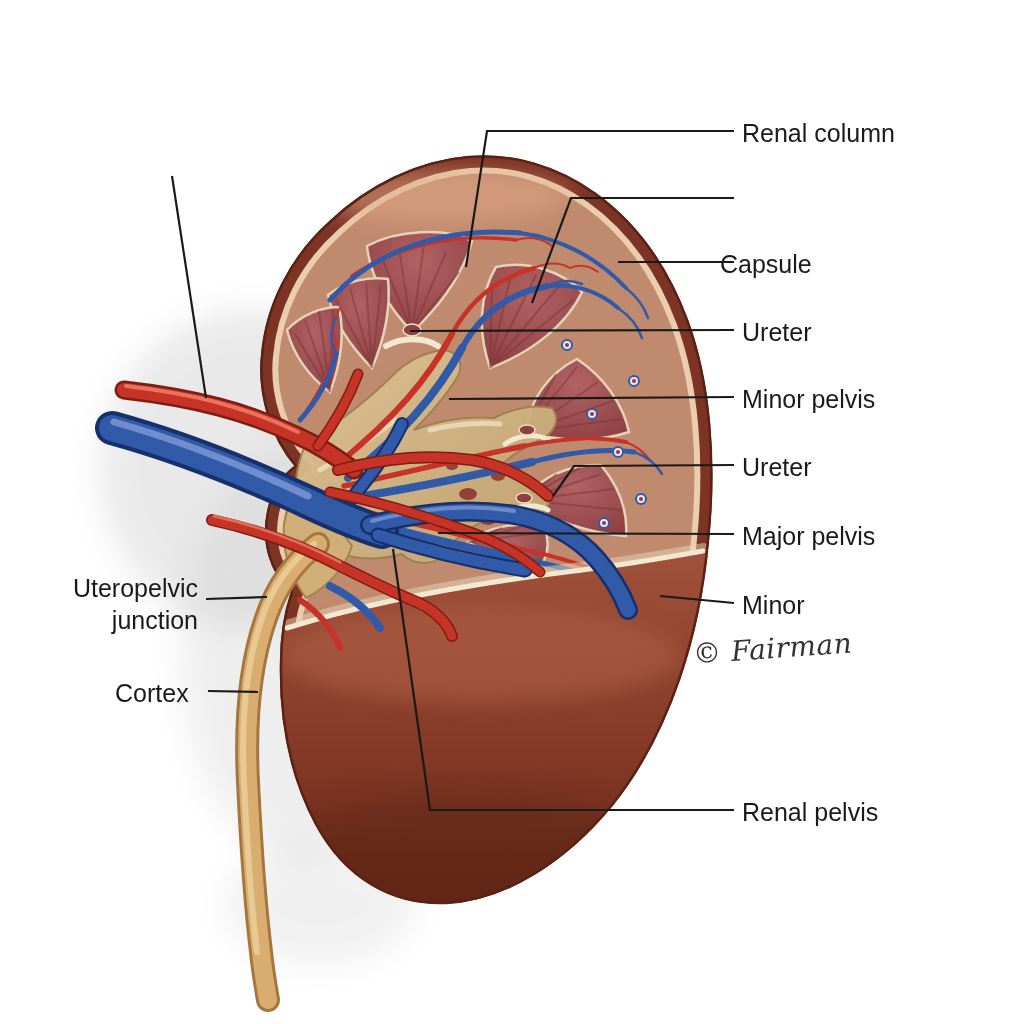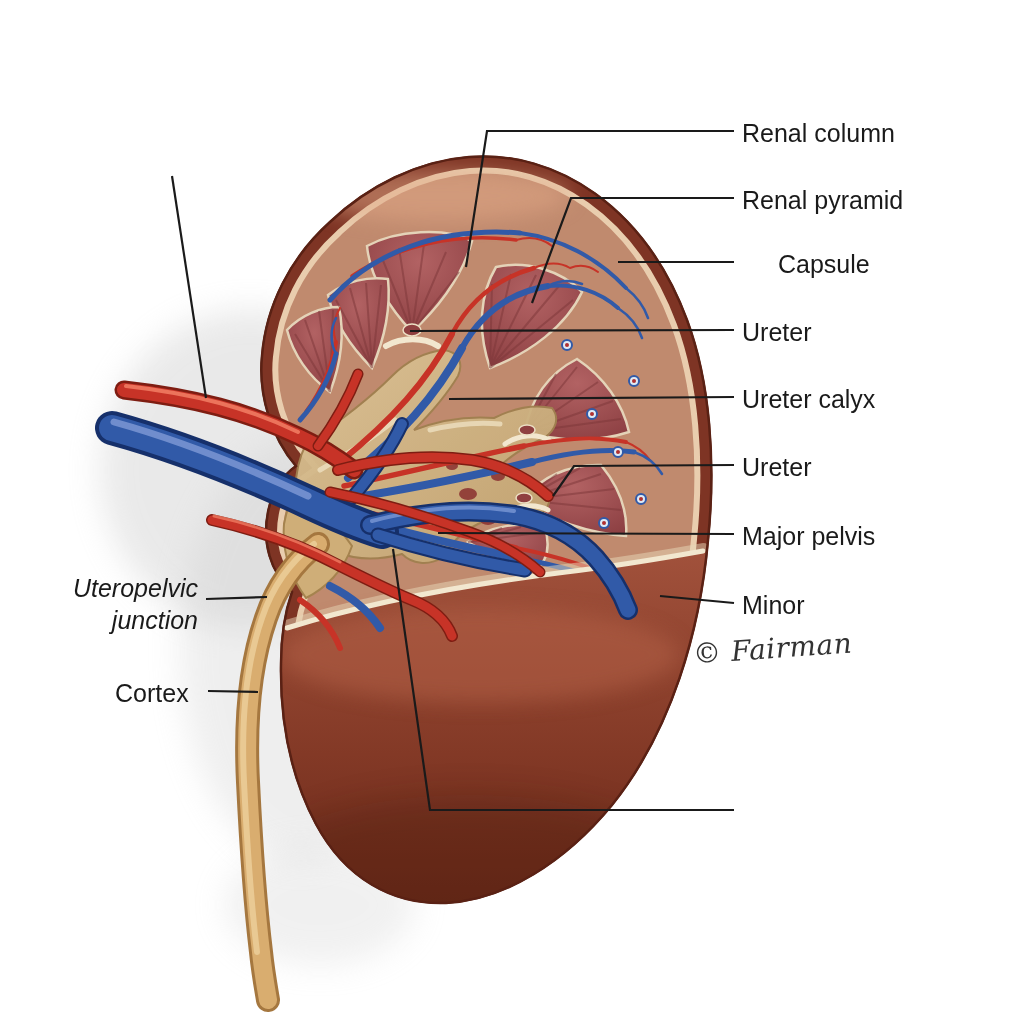--- a/index.html
+++ b/index.html
@@ -1,20 +1,20 @@
 <!DOCTYPE html>
 <html style="--artery-red: #c73327; --artery-dark: #7e1d12; --vein-blue: #315aa8; --vein-dark: #16306b; --ureter-tan: #d9ad6f; --cortex-tan: #c08a6e; --pyramid-rose: #8c3f42; --pelvis-fat-tan: #d2ba8c; --capsule-brown: #7e3424; --label-ink: #1a1a1a; --background: #ffffff;"><head>
 <meta charset="utf-8">
 <style>
   html,body{margin:0;padding:0;background:#fff;}
   .stage{position:relative;width:1024px;height:1024px;background:var(--background,#ffffff);
          font-family:"Liberation Sans",sans-serif;overflow:hidden;}
   .stage svg{position:absolute;left:0;top:0;}
   .lbl{position:absolute;font-size:25px;line-height:1.28;color:var(--label-ink,#1a1a1a);white-space:nowrap;}
-  .lbl.wrap{white-space:normal;text-align:right;font-style:italic;}
+  .lbl.wrap{white-space:normal;text-align:right;}
   .sig{position:absolute;font-family:"DejaVu Serif",serif;font-style:italic;font-size:28px;
        color:#333;transform:rotate(-4deg);letter-spacing:.5px;}
   .ln{fill:none;stroke-linecap:round;stroke-linejoin:round;}
   .vr{stroke:var(--artery-red,#c73327);}
   .vrd{stroke:var(--artery-dark,#7e1d12);}
   .vrh{stroke:#ef7a62;}
   .vb{stroke:var(--vein-blue,#315aa8);}
   .vbd{stroke:var(--vein-dark,#16306b);}
   .vbh{stroke:#7b97d4;}
   .ut{stroke:var(--ureter-tan,#d9ad6f);}
@@ -230,26 +230,26 @@
     <polyline class="leader" points="734,534 438,533"></polyline>
     <polyline class="leader" points="734,603 660,596"></polyline>
     <polyline class="leader" points="734,810 430,810 393,549"></polyline>
     <polyline class="leader" points="172,176 206,398"></polyline>
     <polyline class="leader" points="206,599 267,597"></polyline>
     <polyline class="leader" points="208,691 258,692"></polyline>
   </g>
 </svg>
 
 <div class="lbl" style="left:742px;top:117px">Renal column</div>
-<div class="lbl" style="left:742px;top:184px">Renal pyramid</div>
-<div class="lbl" style="left:778px;top:248px">Capsule</div>
+<div class="lbl" style="left:720px;top:248px">Capsule</div>
 <div class="lbl" style="left:742px;top:316px">Ureter</div>
-<div class="lbl" style="left:742px;top:383px">Ureter calyx</div>
+<div class="lbl" style="left:742px;top:383px">Minor pelvis</div>
 <div class="lbl" style="left:742px;top:451px">Ureter</div>
 <div class="lbl" style="left:742px;top:520px">Major pelvis</div>
 <div class="lbl" style="left:742px;top:589px">Minor</div>
+<div class="lbl" style="left:742px;top:796px">Renal pelvis</div>
 
 <div class="lbl wrap" style="left:40px;top:572px;width:158px">Uteropelvic junction</div>
 <div class="lbl" style="left:115px;top:677px">Cortex</div>
 
 <div class="sig" style="left:693px;top:632px">© Fairman</div>
 
 </div>
 
 </body></html>

